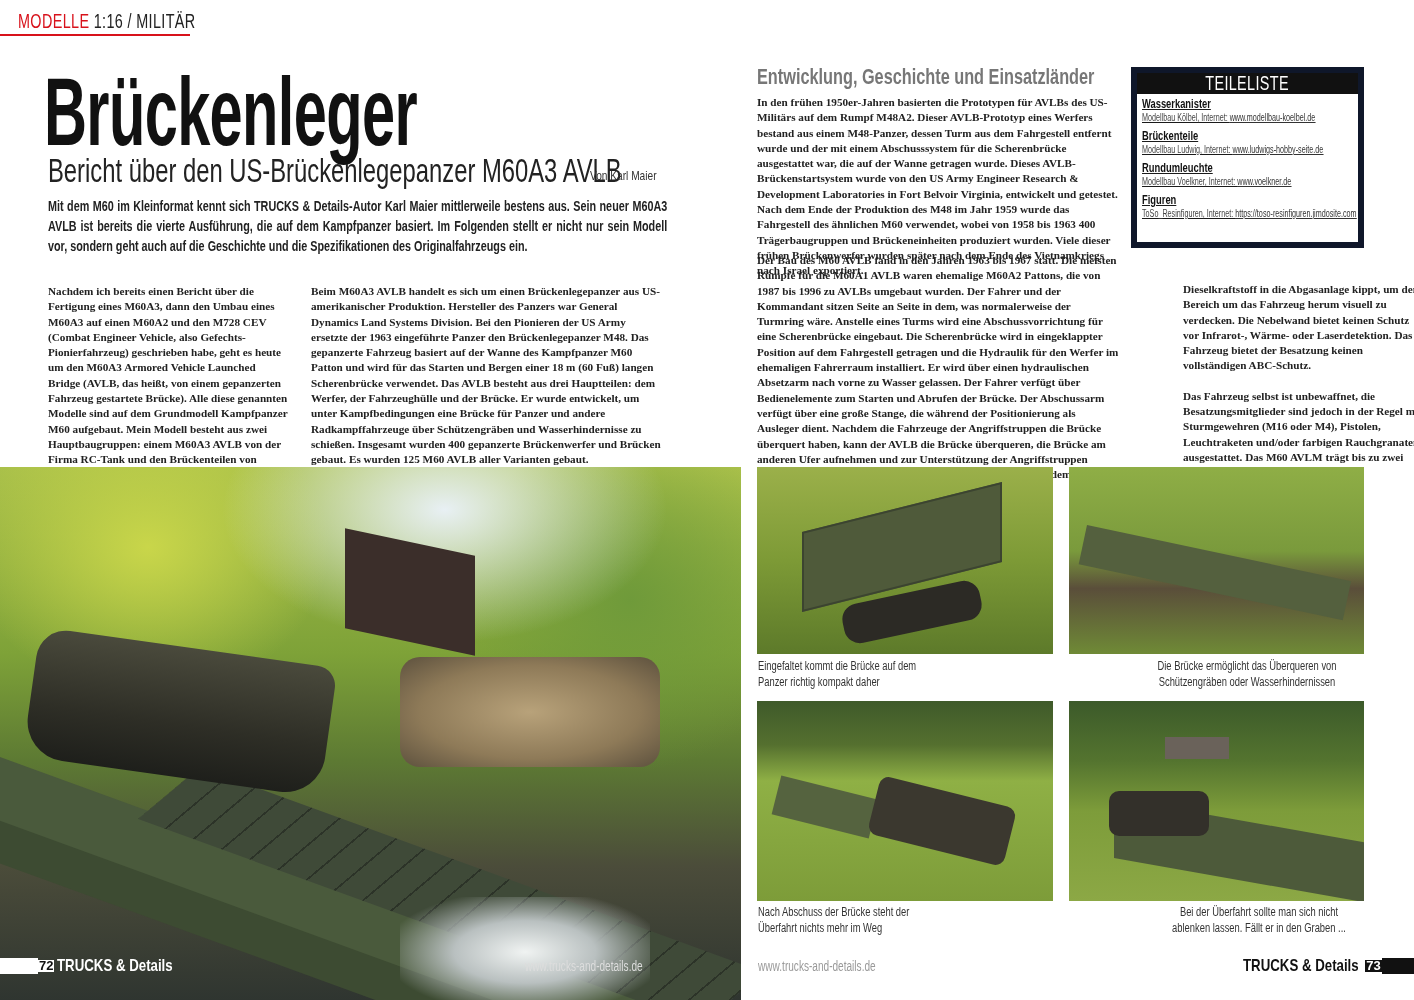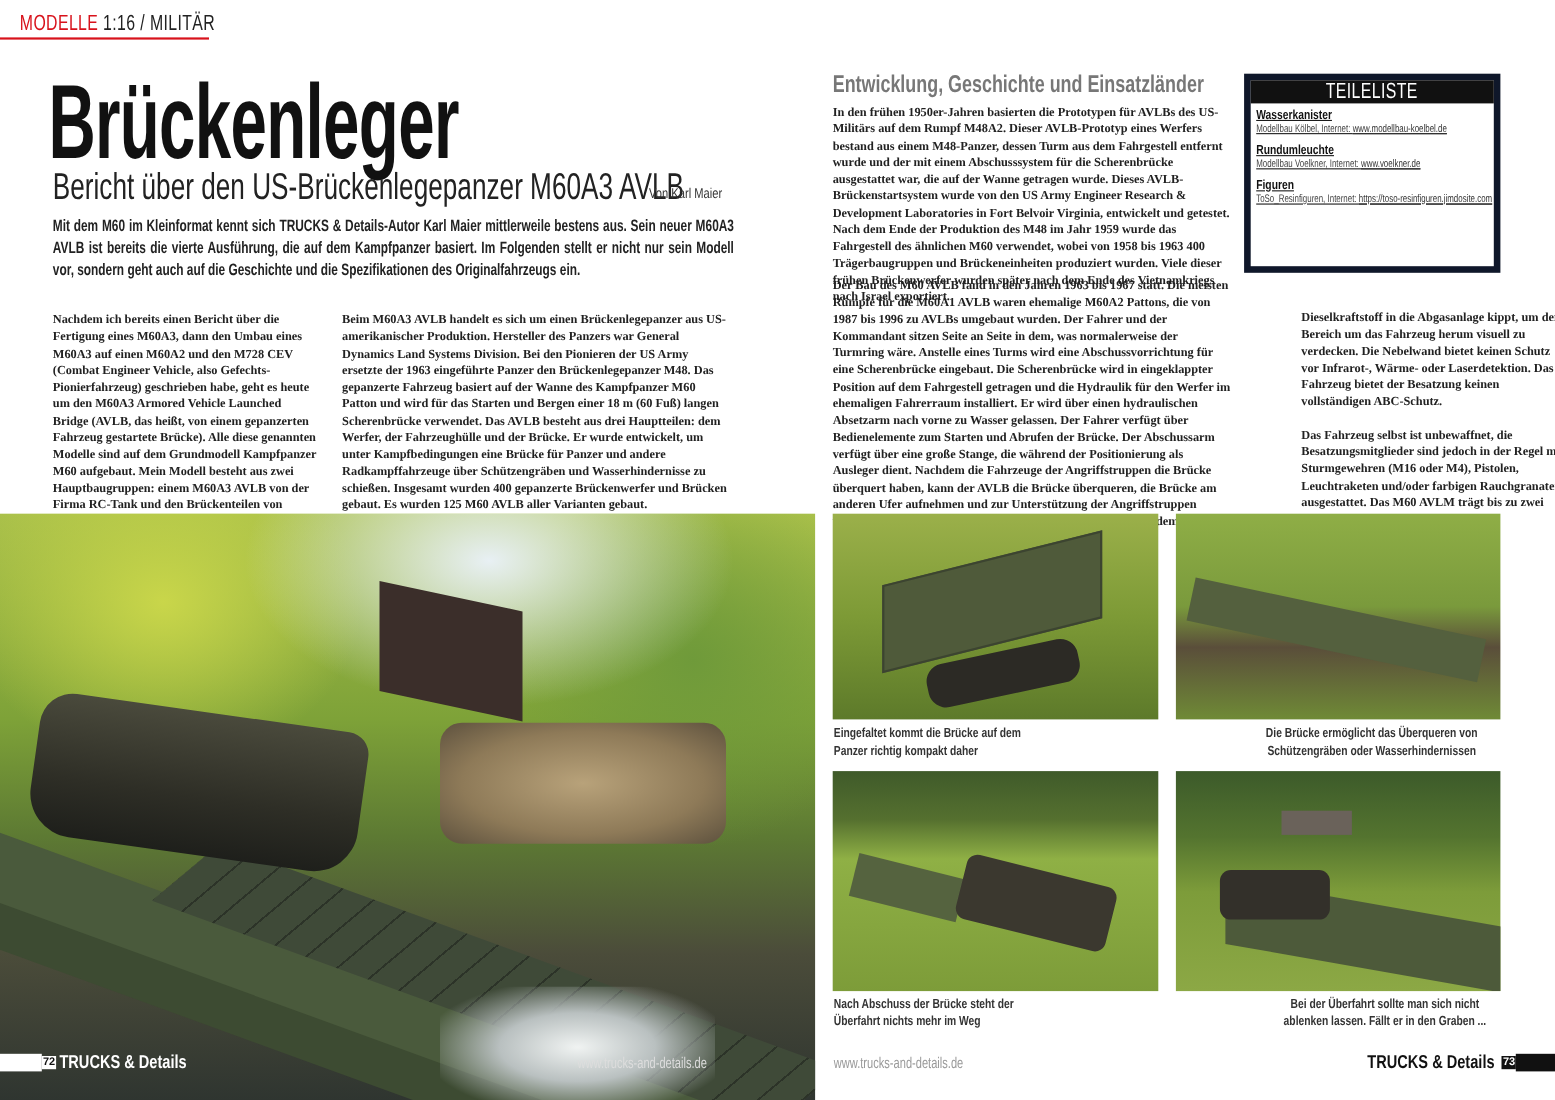--- a/index.html
+++ b/index.html
@@ -67,34 +67,34 @@
   .ps3 { left: 757px; top: 701px; width: 296px; height: 200px;
     background: linear-gradient(180deg, #3f5a2a 0%, #55702f 22%, #8fb045 40%, #7d9c39 100%); }
   .ps3 .shape { position: absolute; left: 18px; top: 86px; width: 100px; height: 40px; background: #55633f; transform: rotate(14deg); }
   .ps3 .tank { position: absolute; left: 115px; top: 90px; width: 140px; height: 60px; background: #3b382f; border-radius: 10px; transform: rotate(14deg); }
   .ps4 { left: 1069px; top: 701px; width: 295px; height: 200px;
     background: linear-gradient(180deg, #3c5a2a 0%, #54742f 30%, #7d9c3a 55%, #8ca845 100%); }
   .ps4 .shape { position: absolute; left: 45px; top: 120px; width: 260px; height: 60px; background: #4d5a3a; transform: skewY(10deg); }
   .ps4 .tank { position: absolute; left: 40px; top: 90px; width: 100px; height: 45px; background: #33302a; border-radius: 10px; }
   .ps4 .plate { position: absolute; left: 96px; top: 36px; width: 64px; height: 22px; background: #6a625a; }
 
-  .caption { position: absolute; font-family: "Liberation Sans", sans-serif; font-weight: bold; font-size: 12px; line-height: 16px; color: #333; white-space: nowrap; }
+  .caption { position: absolute; font-family: "Liberation Sans", sans-serif; font-weight: normal; font-size: 12px; line-height: 16px; color: #333; white-space: nowrap; }
   .caption span { display: block; transform: scaleX(0.78); }
   .cap-left span { transform-origin: left top; }
   .cap-right { text-align: center; }
   .cap-right span { transform-origin: right top; }
   .cap1 { left: 758px; top: 658px; width: 280px; }
   .cap2 { left: 1064px; top: 658px; width: 300px; }
   .cap3 { left: 758px; top: 904px; width: 280px; }
   .cap4 { left: 1076px; top: 904px; width: 300px; }
 
   
   .footer-left { position: absolute; left: 0; top: 957px; height: 18px; display: flex; align-items: center; }
   .footer-left .bar { width: 38px; height: 16px; background: #fff; }
-  .pagenum { display: inline-block; background: #fff; color: #111; font-family: "Liberation Sans", sans-serif; font-weight: bold; font-size: 10px; padding: 0 1px; height: 12px; line-height: 12px; margin-right: 3px; }
+  .pagenum { display: inline-block; background: #fff; color: #111; font-family: "Liberation Sans", sans-serif; font-weight: bold; font-size: 13px; padding: 0 1px; height: 12px; line-height: 12px; margin-right: 3px; }
   .brand { font-family: "Liberation Sans", sans-serif; font-weight: bold; font-size: 17px; white-space: nowrap; display: inline-block; transform: scaleX(0.78); transform-origin: left center; }
   .footer-left .brand { color: #fff; }
   .url-left { position: absolute; left: 525px; top: 958px; font-family: "Liberation Sans", sans-serif; font-size: 14px; color: #ddd; white-space: nowrap; transform: scaleX(0.72); transform-origin: left top; }
   .url-right { position: absolute; left: 758px; top: 958px; font-family: "Liberation Sans", sans-serif; font-size: 14px; color: #999; white-space: nowrap; transform: scaleX(0.72); transform-origin: left top; }
   .footer-right { position: absolute; left: 1243px; top: 957px; height: 18px; display: flex; align-items: center; }
   .footer-right .brand { color: #111; }
   .footer-right .pagenum { background: #111; color: #fff; margin-left: -26px; margin-right: 0; }
   .footer-right .bar { width: 60px; height: 16px; background: #111; }
 </style>
 </head>
@@ -133,20 +133,24 @@
 </div>
 
 <div class="parts">
   <div class="parts-head"><span>TEILELISTE</span></div>
   <div class="parts-list">
     <div class="part">
       <span class="pname">Wasserkanister</span>
       <span class="pinfo"><span>Modellbau Kölbel, Internet: </span><span class="plink">www.modellbau-koelbel.de</span></span>
     </div>
     <div class="part">
+      <span class="pname">Brückenteile</span>
+      <span class="pinfo"><span>Modellbau Ludwig, Internet: </span><span class="plink">www.ludwigs-hobby-seite.de</span></span>
+    </div>
+    <div class="part">
       <span class="pname">Rundumleuchte</span>
       <span class="pinfo"><span>Modellbau Voelkner, Internet: </span><span class="plink">www.voelkner.de</span></span>
     </div>
     <div class="part">
       <span class="pname">Figuren</span>
       <span class="pinfo"><span>ToSo_Resinfiguren, Internet: </span><span class="plink">https://toso-resinfiguren.jimdosite.com</span></span>
     </div>
   </div>
 </div>
 

